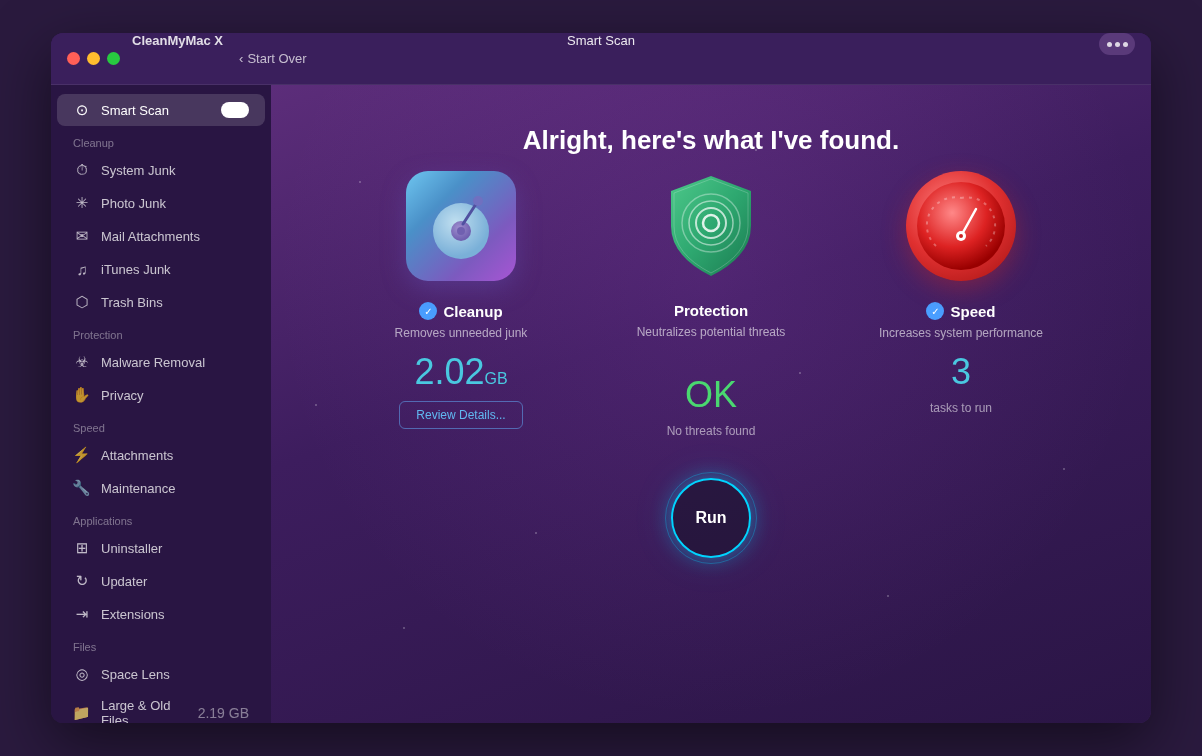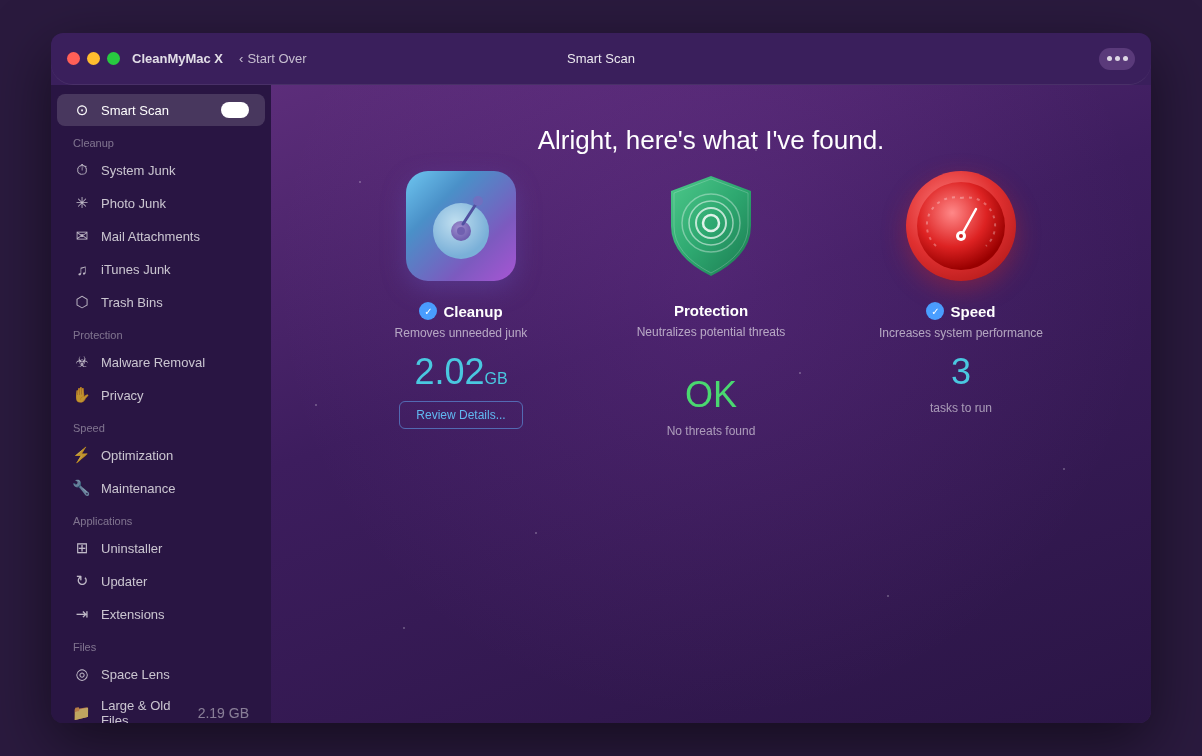--- a/index.html
+++ b/index.html
@@ -19,26 +19,24 @@
       overflow: hidden;
       display: flex;
       flex-direction: column;
       background: #3a1f5c;
       box-shadow: 0 20px 60px rgba(0,0,0,0.5);
     }
     .titlebar {
       height: 52px;
       background: #3a1f5c;
       display: flex;
-      align-items: center;
       padding: 0 16px;
       position: relative;
       border-bottom: 1px solid rgba(255,255,255,0.08);
       flex-shrink: 0;
-      border-radius: 22px;
     }
     .traffic-lights {
       display: flex;
       gap: 7px;
       align-items: center;
     }
     .traffic-light {
       width: 13px;
       height: 13px;
       border-radius: 50%;
@@ -174,21 +172,21 @@
     .star {
       position: absolute;
       width: 2px;
       height: 2px;
       border-radius: 50%;
       background: rgba(255,255,255,0.3);
     }
     .main-title {
       color: #fff;
       font-size: 26px;
-      font-weight: 400;
+      font-weight: 700;
       text-align: center;
       margin-bottom: 10px;
       z-index: 1;
     }
     .main-subtitle {
       color: rgba(255,255,255,0.6);
       font-size: 13px;
       text-align: center;
       margin-bottom: 40px;
       z-index: 1;
@@ -391,21 +389,21 @@
         <span class="sidebar-item-label">Malware Removal</span>
       </div>
       <div class="sidebar-item">
         <div class="sidebar-icon">✋</div>
         <span class="sidebar-item-label">Privacy</span>
       </div>
 
       <div class="sidebar-section-label">Speed</div>
       <div class="sidebar-item">
         <div class="sidebar-icon">⚡</div>
-        <span class="sidebar-item-label">Optimization</span>
+        <span class="sidebar-item-label">Attachments</span>
       </div>
       <div class="sidebar-item">
         <div class="sidebar-icon">🔧</div>
         <span class="sidebar-item-label">Maintenance</span>
       </div>
 
       <div class="sidebar-section-label">Applications</div>
       <div class="sidebar-item">
         <div class="sidebar-icon">⊞</div>
         <span class="sidebar-item-label">Uninstaller</span>
@@ -543,15 +541,19 @@
           </div>
           <div class="card-subtitle">Increases system performance</div>
           <div class="card-value cyan2">
             <span>3</span>
           </div>
           <div class="card-detail">tasks to run</div>
         </div>
 
       </div>
 
+      <div class="run-btn-wrap">
+        <button class="run-btn">Run</button>
+
+      </div>
     </div>
   </div>
 </div>
 
 </body></html>

